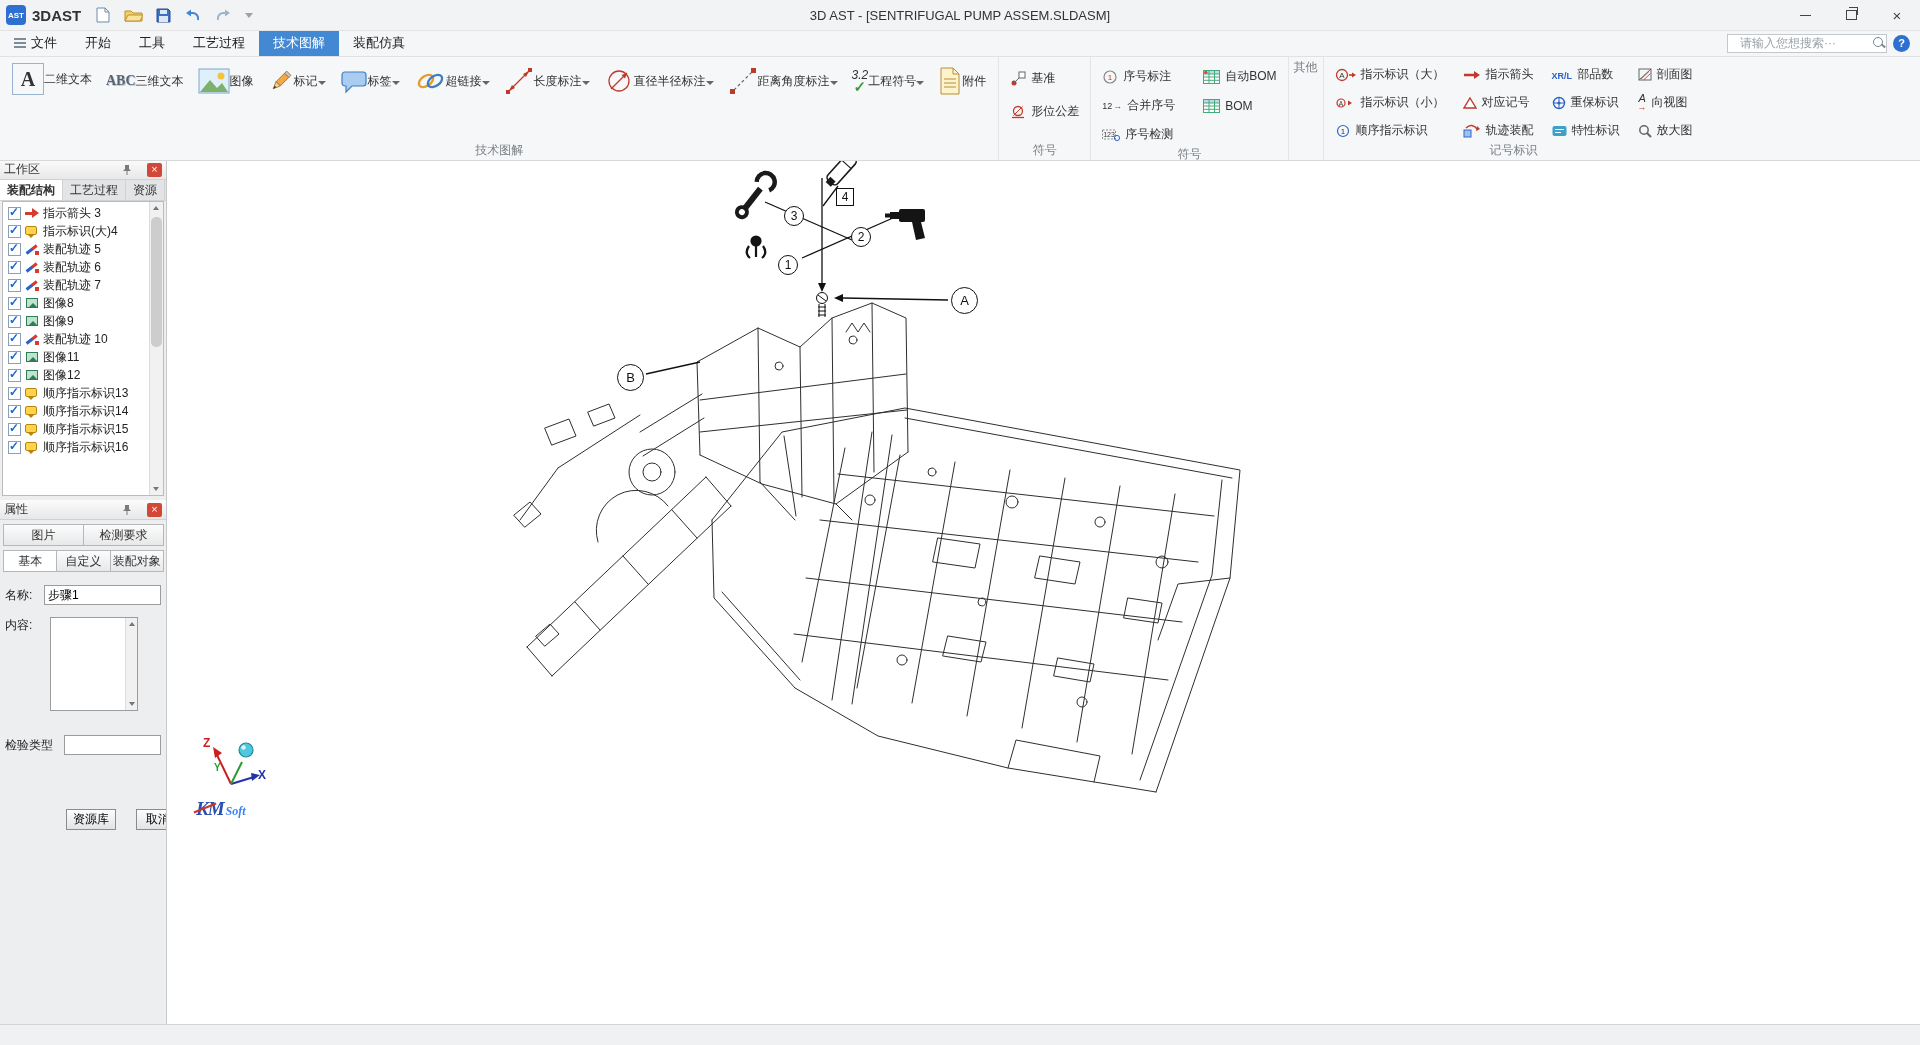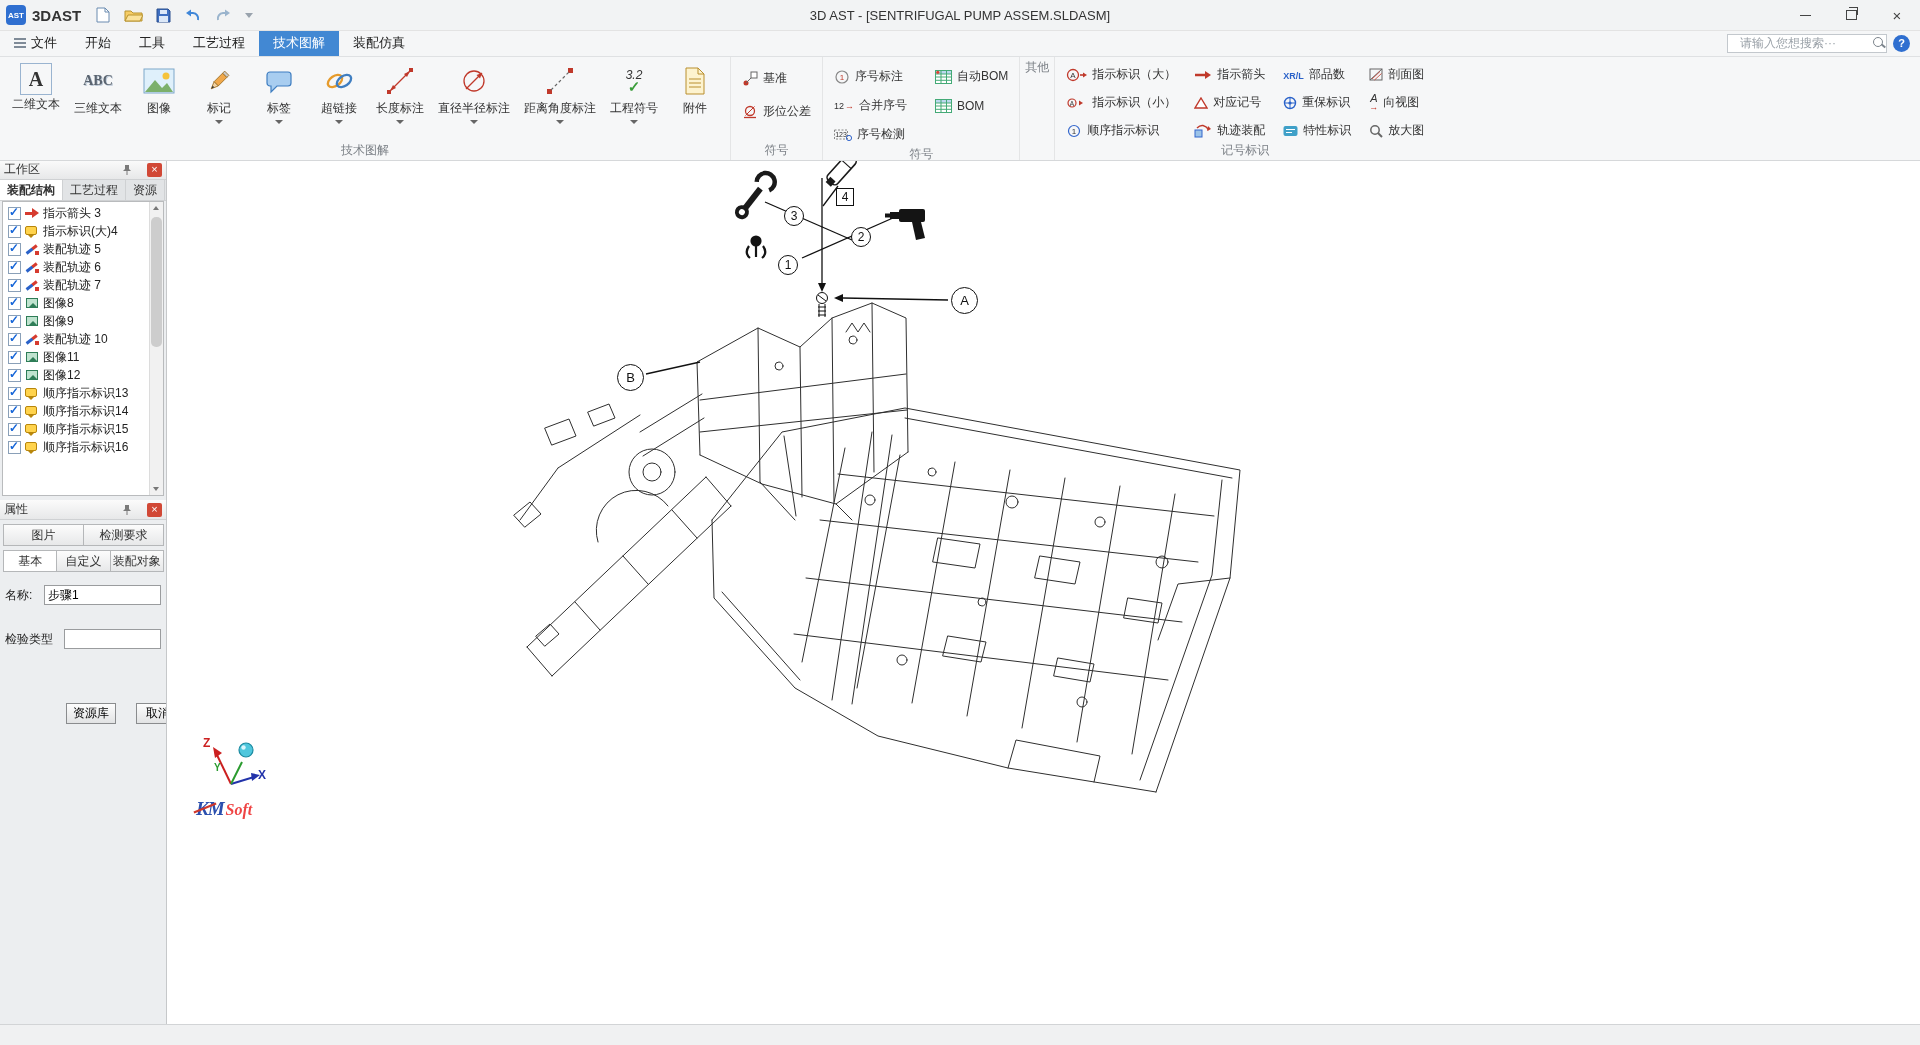--- a/index.html
+++ b/index.html
@@ -32,21 +32,21 @@
   .magicon{position:absolute;right:4px;top:3.5px;width:8px;height:8px;border:1.5px solid #7d858d;border-radius:50%}
   .magicon::after{content:"";position:absolute;left:7px;top:7px;width:5px;height:1.5px;background:#7d858d;transform:rotate(40deg)}
   .helpbtn{width:17px;height:17px;border-radius:50%;background:#2f6fd0;color:#fff;font-size:11px;font-weight:bold;display:grid;place-items:center;cursor:pointer}
 
   
   #ribbon{position:absolute;left:0;top:56px;width:100%;height:104px;background:#f6f7f8;border-bottom:1px solid #d6d8da;display:flex;z-index:28}
   .rgroup{display:flex;flex-direction:column;padding:4px 5px 0;position:relative}
   .rgroup+.rgroup{border-left:1px solid #e4e5e6}
   .ritems{flex:1;display:flex;align-items:flex-start}
   .rgl{height:17px;font-size:12px;color:#7a7f85;text-align:center;line-height:15px}
-  .rbig{display:flex;flex-direction:column;align-items:center;min-width:46px;padding:3px 7px 0;cursor:pointer;border-radius:2px}
+  .rbig{display:flex;align-items:center;min-width:46px;padding:3px 7px 0;cursor:pointer;border-radius:2px}
   .ric{height:36px;display:flex;align-items:center;justify-content:center}
   .rlabel{font-size:12px;color:#333;white-space:nowrap;margin-top:1px}
   .rcaret{width:0;height:0;border-left:4px solid transparent;border-right:4px solid transparent;border-top:4px solid #666;margin-top:3px}
   .rcaret.none{border:none;height:4px}
   .rsmall{display:flex;align-items:center;gap:5px;font-size:12px;color:#333;padding:2px 6px;height:21px;cursor:pointer;white-space:nowrap;border-radius:2px}
   .rcolwrap{display:flex}
   .rcol{display:flex;flex-direction:column}
   .tailcaret{width:0;height:0;border-left:4px solid transparent;border-right:4px solid transparent;border-top:4px solid #666;margin-left:8px}
   
   .r2d{width:30px;height:30px;border:1px solid #9ab4d0;display:grid;place-items:center;font-family:"Liberation Serif",serif;font-weight:bold;font-size:20px;color:#333}
@@ -120,21 +120,21 @@
   #overlay{position:absolute;inset:0;z-index:10;pointer-events:none}
   #overlay svg.draw{position:absolute;left:0;top:0}
   .bal{position:absolute;display:grid;place-items:center;background:#fff;border:1.4px solid #111;font-size:12px;color:#111;pointer-events:auto;cursor:pointer;box-sizing:border-box}
   .bal.c{width:20px;height:20px;border-radius:50%}
   .bal.sq{width:18px;height:18px}
   .bal.big{width:27px;height:27px;border-radius:50%;font-size:13px}
   .axl{position:absolute;font-size:12px;font-weight:bold;pointer-events:none}
   #kmlogo{position:absolute;left:196px;top:798px;display:flex;align-items:baseline;gap:2px;pointer-events:none}
   .logo-km{font-family:"Liberation Serif",serif;font-style:italic;font-weight:bold;font-size:19px;color:#2b4fae;letter-spacing:-1px;position:relative}
   .logo-km::before{content:"";position:absolute;left:-3px;top:9px;width:24px;height:2px;background:#d0372b;transform:rotate(-22deg)}
-  .logo-soft{font-family:"Liberation Serif",serif;font-style:italic;font-weight:bold;font-size:16px;color:#ef4444}
+  .logo-soft{font-family:"Liberation Serif",serif;font-style:italic;font-weight:bold;font-size:12px;color:#3b82f6}
 
   
   #statusbar{position:absolute;left:0;bottom:0;width:100%;height:20px;background:#f0f1f2;border-top:1px solid #d2d4d6;z-index:25}
 </style>
 </head>
 <body>
 
 <div id="app">
 
   <div id="titlebar">
@@ -633,20 +633,30 @@
         <span class="pbtn">检测要求</span>
       </div>
       <div class="pptabs">
         <span class="pbtn active">基本</span>
         <span class="pbtn">自定义</span>
         <span class="pbtn">装配对象</span>
       </div>
       <div class="frow">
         <span class="flabel">名称:</span>
         <input class="finput" value="步骤1" style="">
+      </div>
+      <div class="contentrow">
+        <span class="flabel">内容:</span>
+        <span class="contentbox">
+          <textarea style=""></textarea>
+          <span class="cscroll">
+            <span class="sbtn up"></span>
+            <span class="sbtn down"></span>
+          </span>
+        </span>
       </div>
       <div class="frow" style="margin-top:24px">
         <span class="flabel wide">检验类型</span>
         <input class="finput" value="" style="">
       </div>
       <div class="btnrow">
         <button class="pbutton">资源库</button>
         <button class="pbutton cancel">取消</button>
       </div>
     </div>

